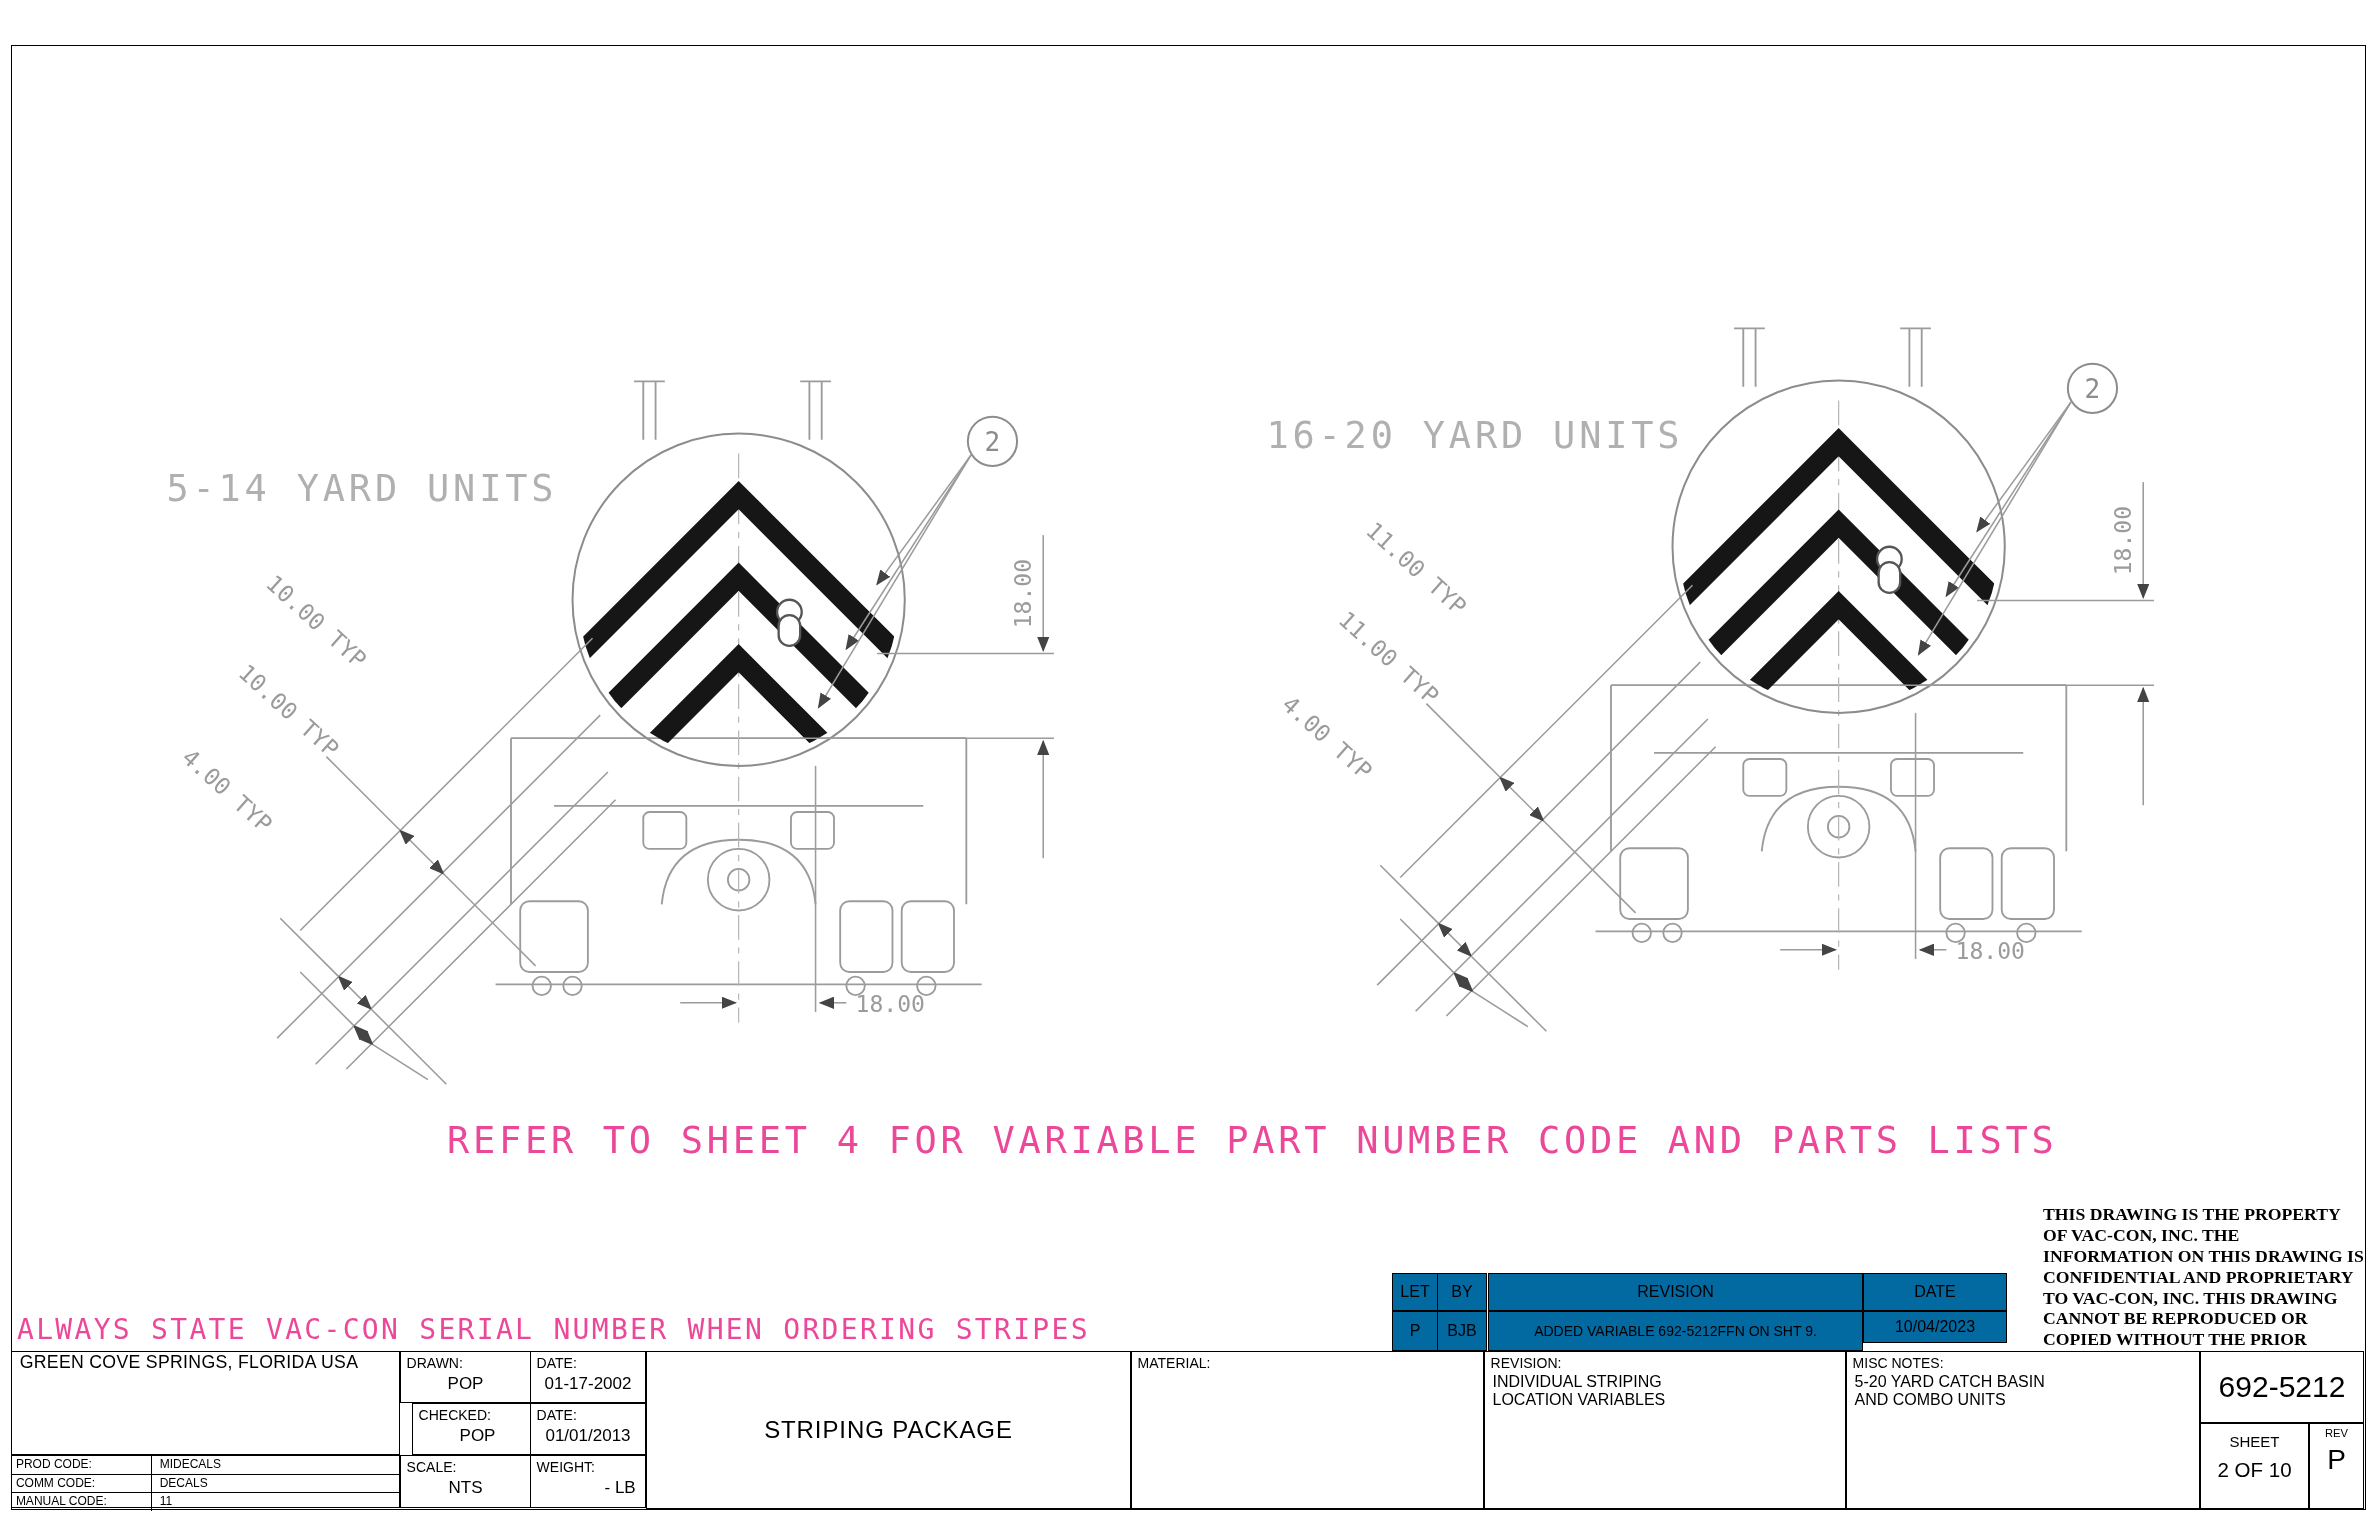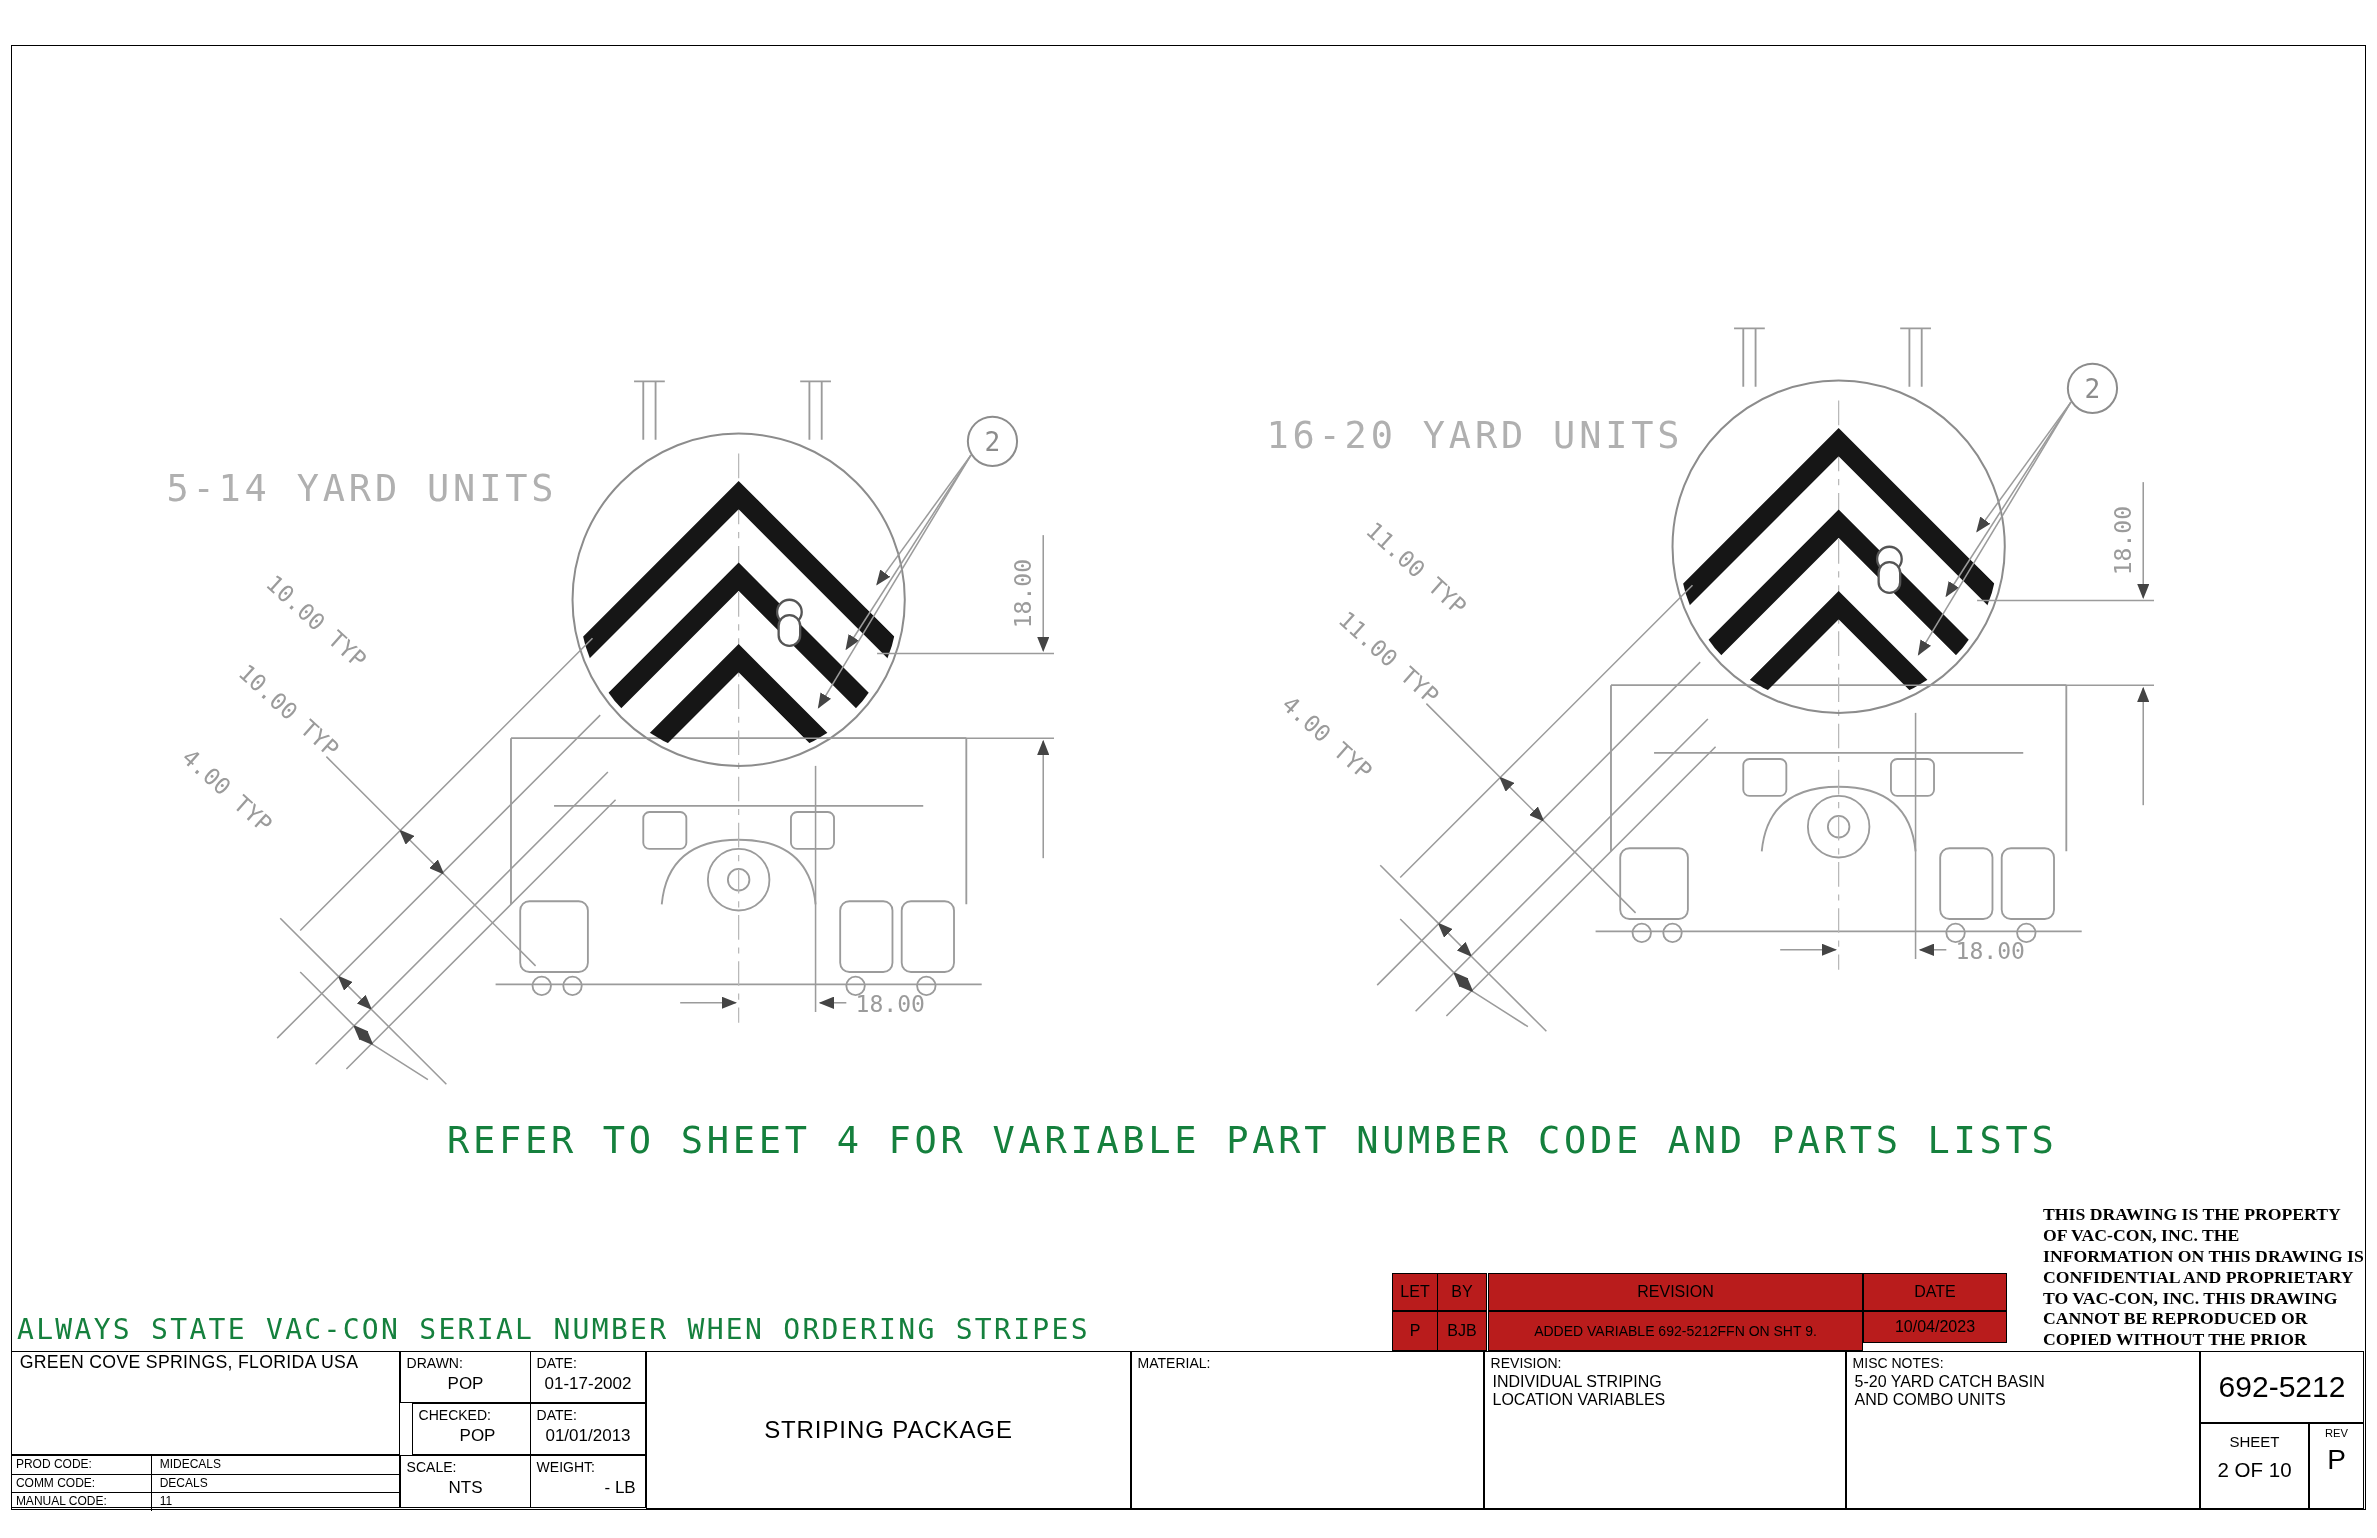--- a/index.html
+++ b/index.html
@@ -1,26 +1,26 @@
 <!DOCTYPE html>
 <html style="font-size:15px"><head>
 <meta charset="utf-8">
 <style>
   html,body{margin:0;padding:0;background:#fff;}
   .page{position:relative;width:2377px;height:1538px;background:#fff;overflow:hidden;
         font-family:"Liberation Sans",sans-serif;color:#000;}
   .frame{position:absolute;left:11.2px;top:45px;width:2355px;height:1465px;
          border:1.9px solid #000;box-sizing:border-box;}
   .diag{position:absolute;}
-  .cadnote{position:absolute;font-family:"DejaVu Sans Mono",monospace;color:#15803d;white-space:nowrap;}
+  .cadnote{position:absolute;font-family:"DejaVu Sans Mono",monospace;color:#ec4899;white-space:nowrap;}
   .note-parts{left:447px;top:1119px;font-size:37px;letter-spacing:3.7px;}
   .note-serial{left:17px;top:1313px;font-size:28px;letter-spacing:2.3px;}
   .prop{position:absolute;left:2043px;top:1204px;width:323px;
         font-family:"Liberation Serif",serif;font-weight:bold;font-size:17.7px;line-height:1.18;}
-  .rt{position:absolute;border:0.9px solid #000;box-sizing:border-box;background:#b91c1c;
+  .rt{position:absolute;border:0.9px solid #000;box-sizing:border-box;background:#0369a1;
       display:flex;align-items:center;justify-content:center;font-size:16px;text-align:center;}
   .rt.small{font-size:14px;}
   .tb{position:absolute;border:0.9px solid #000;box-sizing:border-box;background:#fff;}
   .tb-lbl{font-size:14px;padding:2.8px 0 0 5.6px;}
   .tb-val{text-align:center;font-size:17px;margin-top:3.7px;}
   .tb-val2{font-size:16px;padding:1.9px 0 0 7.5px;line-height:1.15;}
   .title-cell{display:flex;align-items:center;justify-content:center;font-size:24px;letter-spacing:0.9px;}
   .part-cell{display:flex;align-items:center;justify-content:center;font-size:30px;}
   .logo-row{display:flex;align-items:center;height:76px;padding-left:3.7px;}
   .logo-text{font-size:48px;font-weight:800;letter-spacing:-0.9px;}

